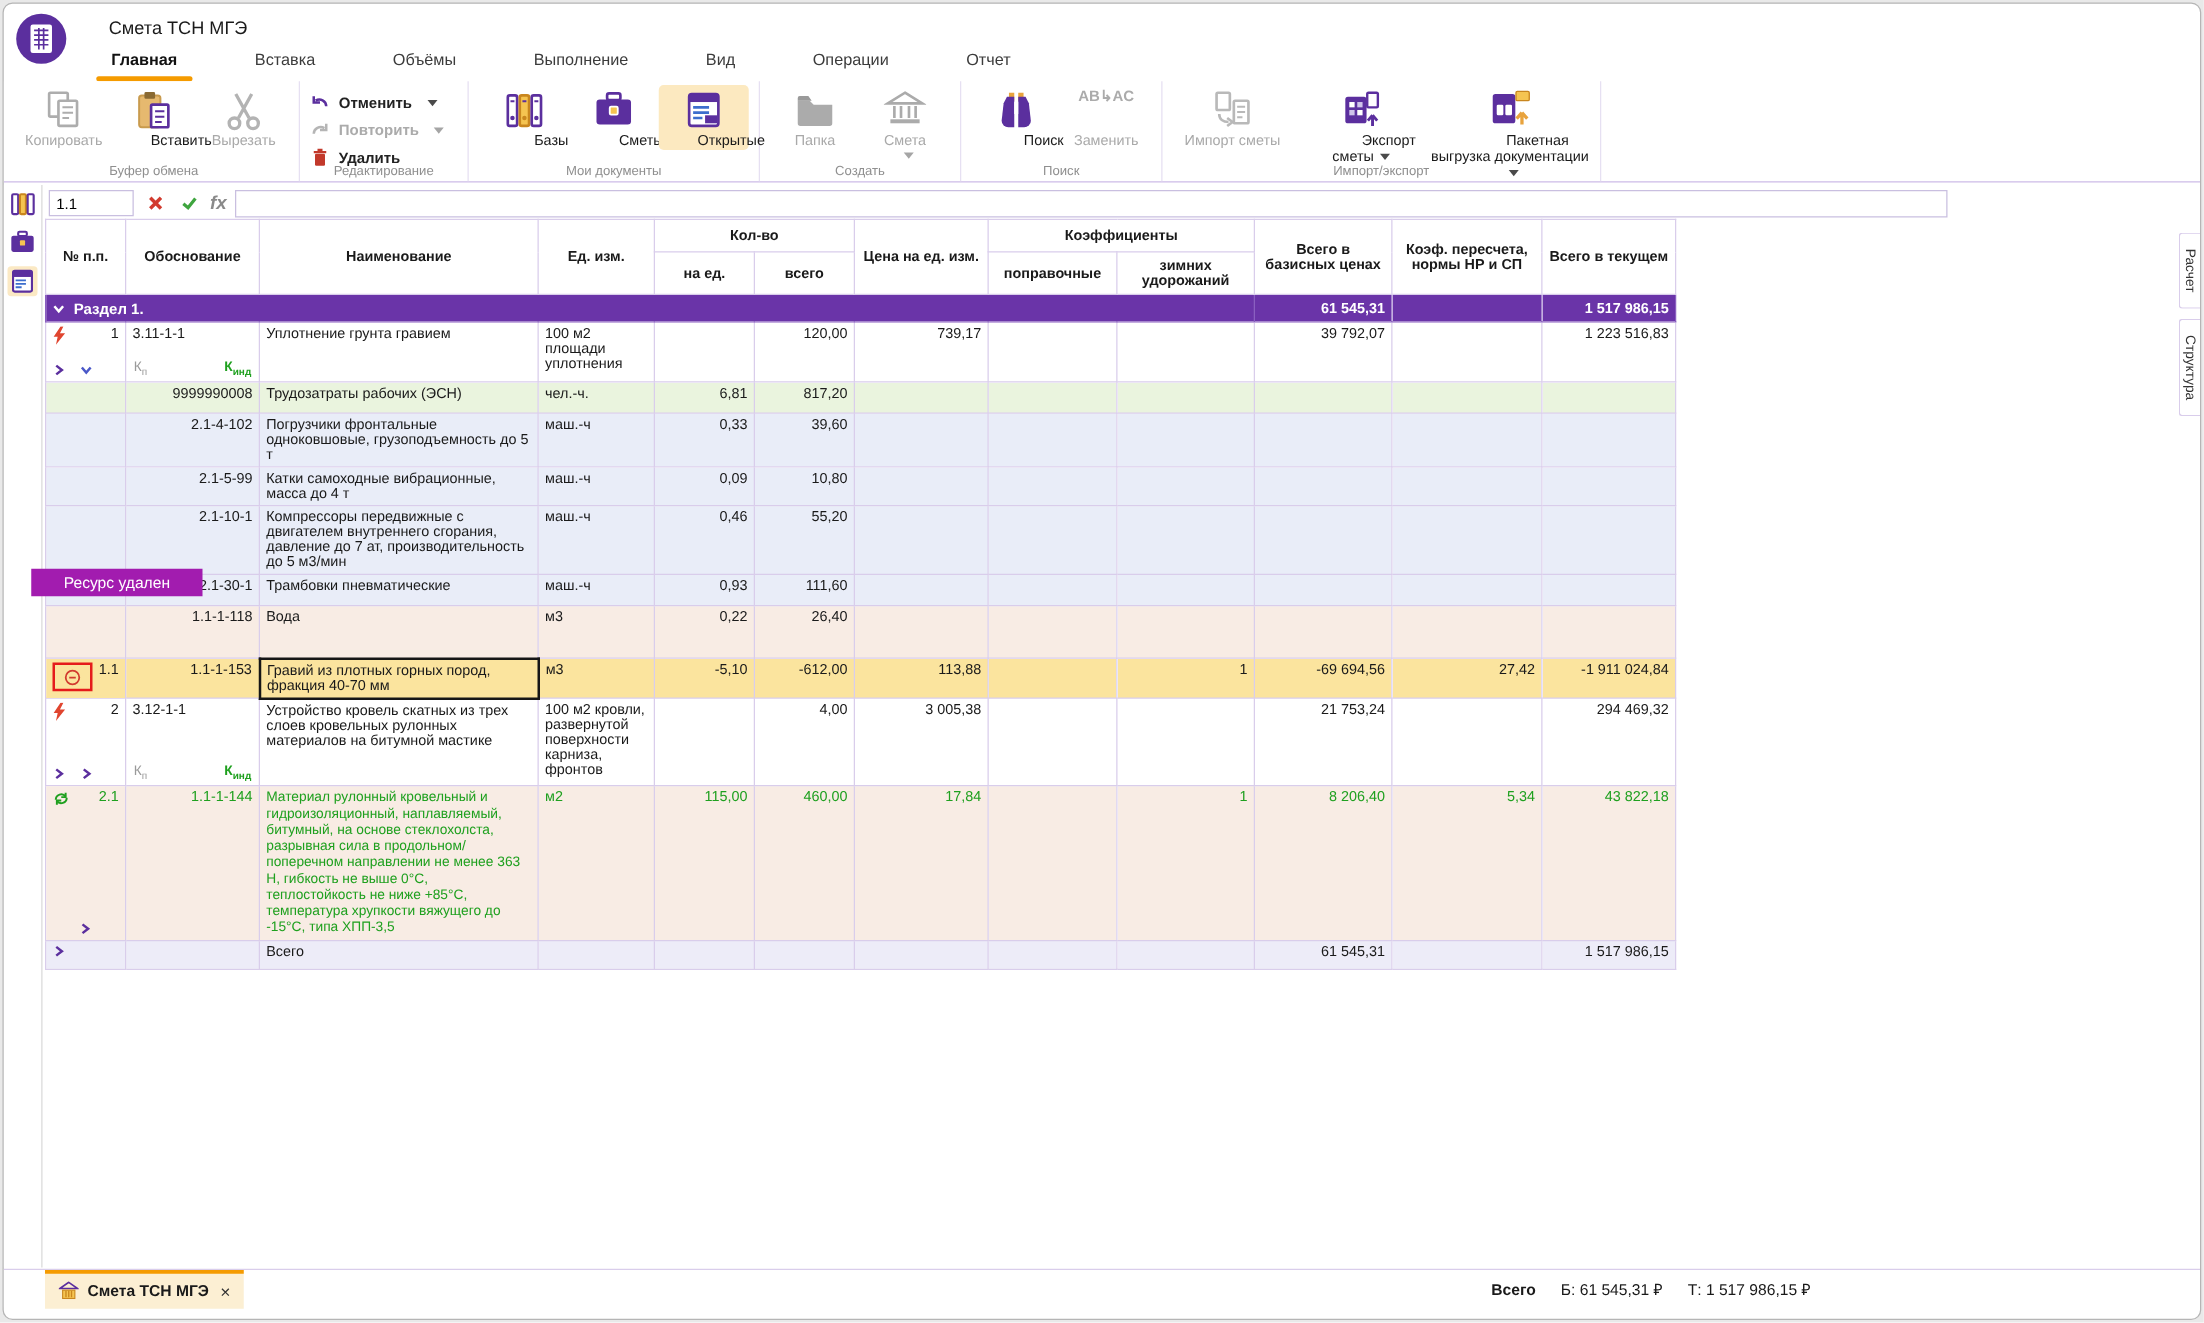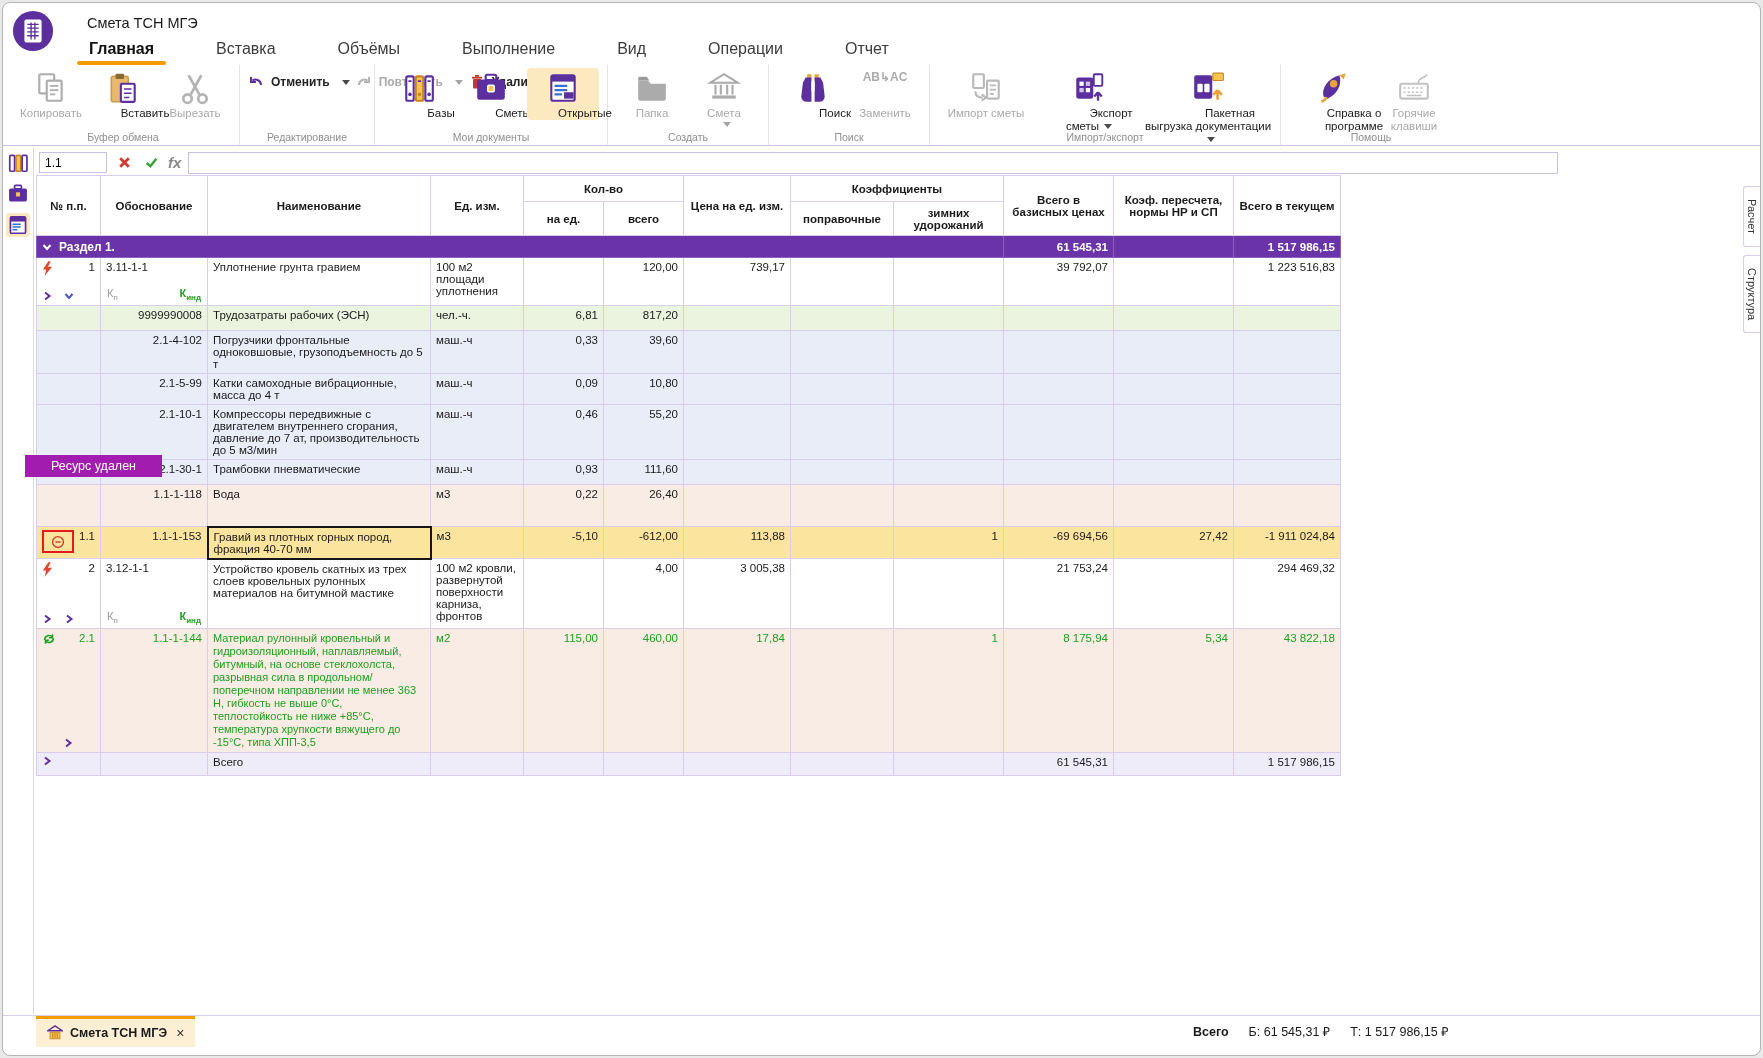--- a/index.html
+++ b/index.html
@@ -3,38 +3,38 @@
 <meta charset="utf-8">
 <style>
   * { box-sizing: border-box; }
   body { margin:0; background:#E9E9E9; font-family:"Liberation Sans", sans-serif; }
   .window { position:relative; width:1759px; height:1054px; margin:2px; background:#fff;
             border:1px solid #B5B5B5; border-radius:8px; overflow:hidden; }
 
   
   .logo { position:absolute; top:7px; left:9px; width:42px; height:42px; }
   .app-title { position:absolute; top:12px; left:84px; font-size:14.5px; color:#1a1a1a; }
-  .rtabs { position:absolute; top:37px; left:84px; display:flex; gap:58px; font-size:16px; color:#3c3c3c; height:24px; }
+  .rtabs { position:absolute; top:37px; left:84px; display:flex; gap:58px; font-size:13px; color:#3c3c3c; height:24px; }
   .rtab { position:relative; padding:0 2px 6px; }
   .rtab.active { font-weight:bold; color:#111; }
   .rtab.active::after { content:""; position:absolute; left:-10px; right:-10px; bottom:-1px; height:4px;
                         background:#F59B00; border-radius:2px; }
 
   
   .ribbon { position:absolute; top:62px; left:0; width:1759px; height:81px;
             border-bottom:1px solid #CDBCE8; display:flex; padding-left:4px; background:#fff; }
   .rgroup { position:relative; display:flex; align-items:flex-start; padding:3px 8px 16px; border-right:1px solid #E6E0F2; }
   .rgroup-label { position:absolute; bottom:2px; left:0; right:0; text-align:center; font-size:10.5px; color:#8F8F8F; font-weight:normal; }
   .bigbtn { display:flex; flex-direction:column; align-items:center; width:72px; gap:2px;
             font-size:11.5px; color:#1a1a1a; text-align:center; line-height:1.12; padding-top:3px; cursor:default; }
   .bigbtn.wide { width:128px; }
   .bigbtn.disabled { color:#A9A9A9; }
   .bigbtn svg { width:34px; height:34px; }
   .bigbtn.hl { background:#FCE9C0; border-radius:4px; }
-  .edit-group { display:flex; flex-direction:row; gap:6px; padding-top:6px; width:118px; }
+  .edit-group { display:flex; flex-direction:column; gap:6px; padding-top:6px; width:118px; }
   .edit-item { display:flex; align-items:center; gap:7px; font-size:12px; font-weight:bold; color:#222; }
   .edit-item.disabled { color:#ABABAB; }
   .edit-item svg { width:16px; height:16px; }
   .caret { display:inline-block; width:0; height:0; border-left:4px solid transparent; border-right:4px solid transparent;
            border-top:5px solid #4a4a4a; margin-left:5px; vertical-align:middle; }
   .caret.light { border-top-color:#A5A5A5; }
 
   
   .formula { position:absolute; top:146px; left:32px; height:27px; display:flex; align-items:center; gap:7px; padding-left:4px; }
   .cell-ref { width:68px; height:21px; border:1px solid #C9BFE0; font-size:12px; padding:0 5px; font-family:"Liberation Sans",sans-serif; }
@@ -280,40 +280,20 @@
           <rect x="6" y="12" width="5" height="8" rx="1" fill="#fff"></rect>
             <rect x="12.5" y="12" width="5" height="8" rx="1" fill="#fff"></rect>
           <rect x="20.5" y="2" width="10" height="7" rx="1" fill="#F5C451" stroke="#C9861E"></rect>
           <path d="M25 27 v-9 M25 18 l-4 4.5 M25 18 l4 4.5" stroke="#E8A33D" stroke-width="2.5" fill="none"></path>
         </svg>
         <span><span class="bold">Пакетная выгрузка документации</span><span class="caret"></span></span>
       </div>
       <div class="rgroup-label">Импорт/экспорт</div>
     </div>
 
-    <div class="rgroup" style="border-right:none">
-      <div class="bigbtn" style="width:86px">
-        <svg viewBox="0 0 32 32">
-          <path d="M8 24 C6 16 12 7 23 4 C26 14 20 22 12 26 Z" fill="#5B2F9E"></path>
-          <circle cx="17.5" cy="12" r="3.5" fill="#E8A33D"></circle>
-          <path d="M6 29 c2.5-1 4-2.5 5-4.5" stroke="#E8A33D" stroke-width="2.5" fill="none"></path>
-          <path d="M23 4 l6 -2 -2 6 z" fill="#E8A33D"></path>
-        </svg>
-        <span class="bold">Справка о программе</span>
-      </div>
-      <div class="bigbtn disabled" style="width:78px">
-        <svg viewBox="0 0 32 32">
-          <rect x="3" y="12" width="26" height="14" rx="2" fill="none" stroke="#C2C2C2" stroke-width="2"></rect>
-          <path d="M6 16h2M10 16h2M14 16h2M18 16h2M22 16h2M6 20h2M10 20h2M14 20h2M18 20h2M22 20h2M9 23h14" stroke="#C2C2C2" stroke-width="1.5"></path>
-          <path d="M20 11 c0 -6 8 -4 8 -8" fill="none" stroke="#C2C2C2" stroke-width="1.5"></path>
-        </svg>
-        <span>Горячие клавиши</span>
-      </div>
-      <div class="rgroup-label">Помощь</div>
-    </div>
   </div>
 
   <div class="formula">
     <input class="cell-ref" value="1.1" style="">
     <span class="fbtn">
       <svg viewBox="0 0 14 14" width="15" height="15">
         <path d="M3 3 L11 11 M11 3 L3 11" stroke="#D23B2F" stroke-width="2.6"></path>
       </svg>
     </span>
     <span class="fbtn">
@@ -605,21 +585,21 @@
           </div>
         </td>
         <td class="num">1.1-1-144</td>
         <td style="font-size:11px; line-height:1.18">Материал рулонный кровельный и гидроизоляционный, наплавляемый, битумный, на основе стеклохолста, разрывная сила в продольном/ поперечном направлении не менее 363 Н, гибкость не выше 0°С, теплостойкость не ниже +85°С, температура хрупкости вяжущего до -15°С, типа ХПП-3,5</td>
         <td>м2</td>
         <td class="num">115,00</td>
         <td class="num">460,00</td>
         <td class="num">17,84</td>
         <td></td>
         <td class="num">1</td>
-        <td class="num">8 175,94</td>
+        <td class="num">8 206,40</td>
         <td class="num">5,34</td>
         <td class="num">43 822,18</td>
       </tr>
 
       <tr class="bg-total" style="height:23px">
         <td>
           <svg width="10" height="10" viewBox="0 0 10 10">
               <path d="M3 1.5 L7.5 5 L3 8.5" fill="none" stroke="#5B2F9E" stroke-width="2"></path>
             </svg>
         </td>

